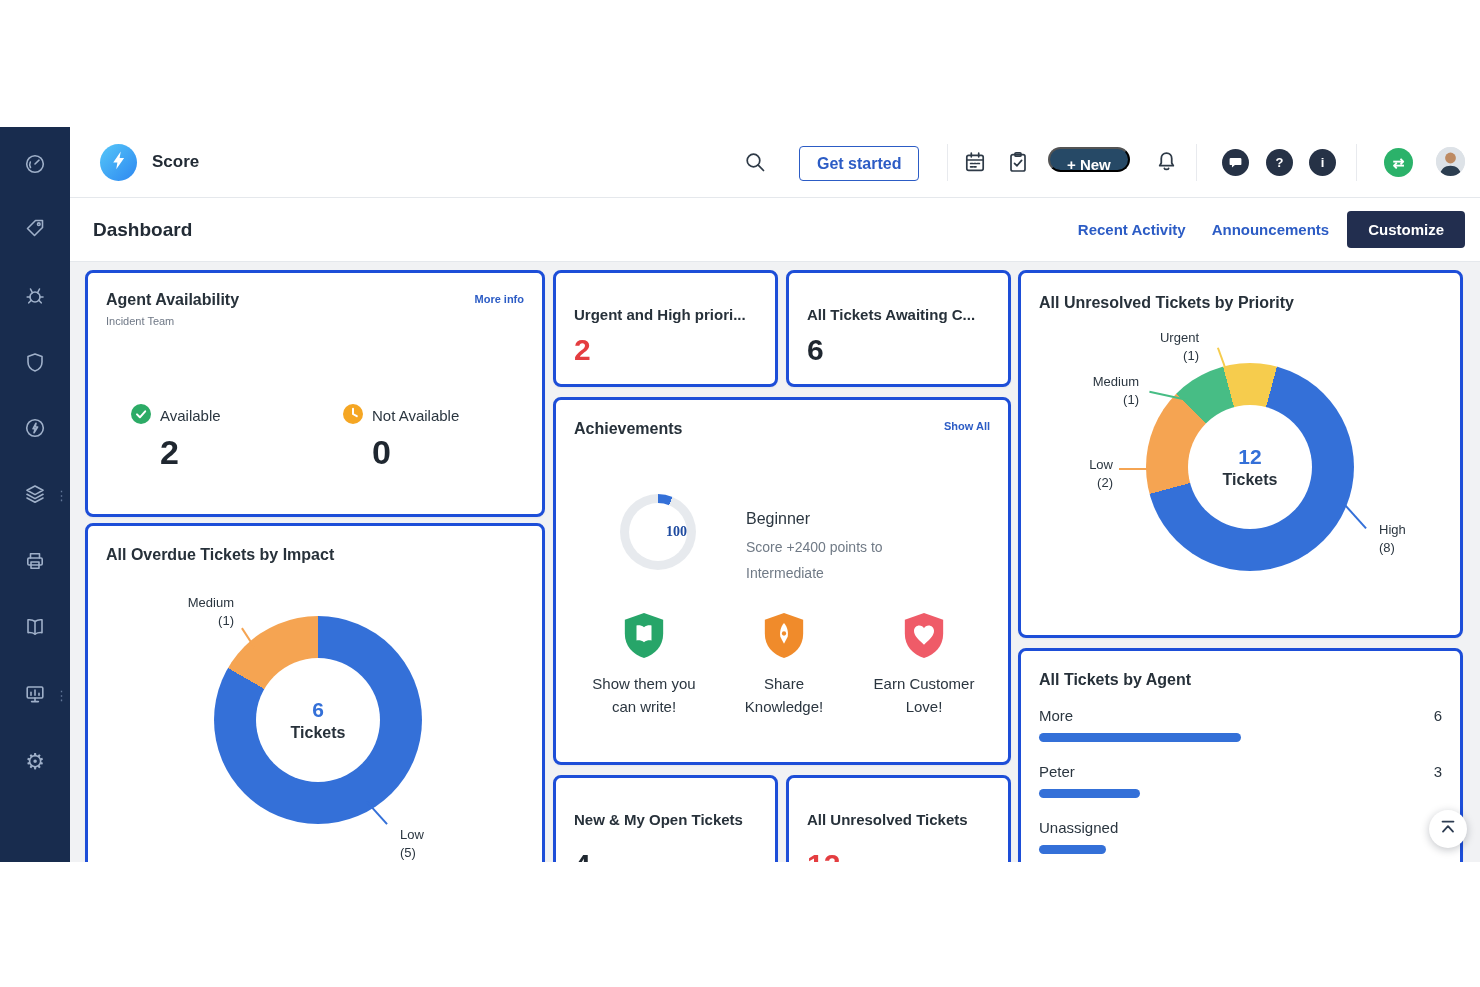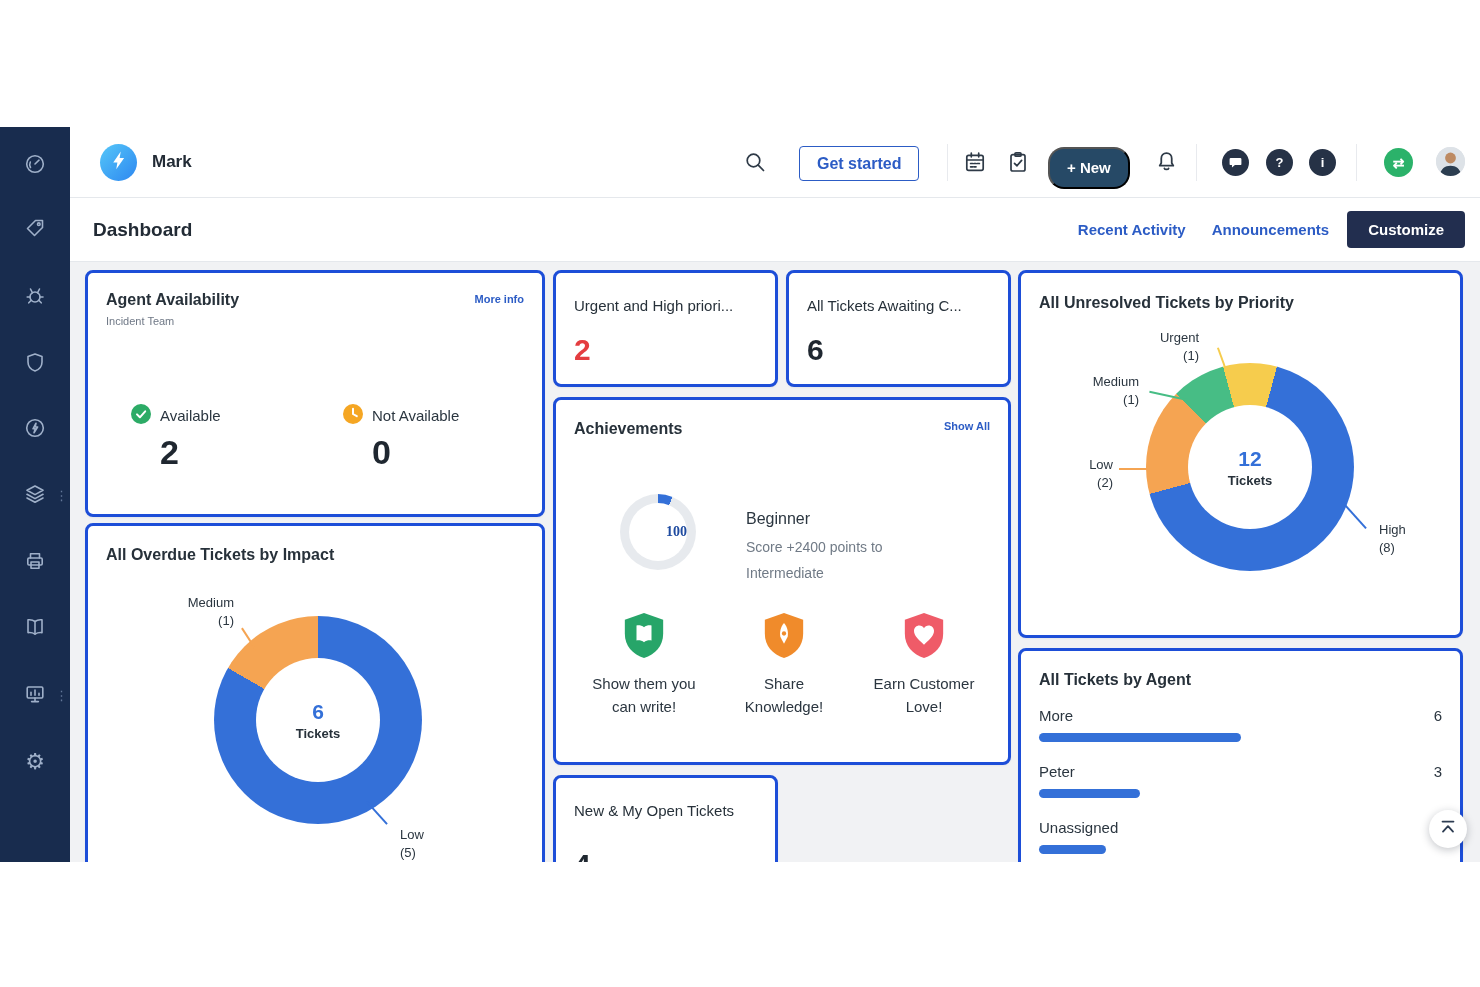--- a/index.html
+++ b/index.html
@@ -19,21 +19,21 @@
   .main { flex:1; min-width:0; display:flex; flex-direction:column; }
 
   
   .topbar { height:71px; flex:none; background:#fff; border-bottom:1px solid #e5e8ec; position:relative; }
   .topbar .abs { position:absolute; }
   .logo { left:30px; top:17px; width:37px; height:37px; border-radius:50%; background:linear-gradient(135deg,#55c7f9,#2d87f0); display:flex; align-items:center; justify-content:center; }
   .brand-name { left:82px; top:25px; font-size:17px; font-weight:700; color:#222b35; }
   .tb-icon { cursor:pointer; }
   .tb-icon svg { stroke:#2e3a47; fill:none; stroke-width:1.7; stroke-linecap:round; stroke-linejoin:round; }
   .btn-get-started { left:729px; top:19px; height:35px; padding:0 17px; border:1px solid #2c5cc5; border-radius:4px; background:#fff; color:#2c5cc5; font-size:16px; font-weight:600; line-height:33px; cursor:pointer; }
-  .btn-new { left:978px; top:20px; height:42px; padding:0 17px; border-radius:16px; background:#264966; color:#fff; font-size:15px; font-weight:600; line-height:32px; cursor:pointer; }
+  .btn-new { left:978px; top:20px; height:25px; padding:0 17px; border-radius:16px; background:#264966; color:#fff; font-size:15px; font-weight:600; line-height:32px; cursor:pointer; }
   .tb-divider { width:1px; height:37px; background:#e8eaee; top:17px; }
   .circle-icon { width:27px; height:27px; border-radius:50%; background:#263246; color:#fff; display:flex; align-items:center; justify-content:center; font-size:13px; font-weight:700; cursor:pointer; }
   .green-circle { width:29px; height:29px; border-radius:50%; background:#2bb26a; color:#fff; display:flex; align-items:center; justify-content:center; font-size:14px; font-weight:700; cursor:pointer; }
   .avatar { width:29px; height:29px; border-radius:50%; overflow:hidden; background:#dfe3e7; cursor:pointer; }
 
   
   .dashbar { height:64px; flex:none; background:#fff; border-bottom:1px solid #e5e8ec; display:flex; align-items:center; padding:0 15px 0 23px; }
   .dash-title { font-size:19px; font-weight:700; color:#222b35; }
   .dash-links { margin-left:auto; display:flex; gap:26px; align-items:center; }
   .dash-link { color:#2c5cc5; font-size:15px; font-weight:600; cursor:pointer; }
@@ -53,29 +53,29 @@
   #card-newopen      { left:483px; top:513px; width:225px; height:150px; }
   #card-unresolved   { left:716px; top:513px; width:225px; height:150px; }
   #card-priority     { left:948px; top:8px; width:445px; height:368px; }
   #card-byagent      { left:948px; top:386px; width:445px; height:300px; }
 
   .subtitle { position:absolute; left:18px; top:42px; font-size:11px; color:#6f7886; }
   .stat { position:absolute; }
   .stat-row { display:flex; align-items:center; gap:9px; font-size:15px; font-weight:500; color:#2b3640; }
   .stat-num { font-size:34px; font-weight:700; color:#1f2730; margin-top:6px; margin-left:29px; }
 
-  .metric-title { position:absolute; left:18px; top:24px; right:14px; font-size:15px; font-weight:400; white-space:nowrap; overflow:hidden; }
+  .metric-title { position:absolute; left:18px; top:33px; right:14px; font-size:15px; font-weight:700; white-space:nowrap; overflow:hidden; }
   .metric-value { position:absolute; left:18px; font-size:30px; font-weight:800; color:#1f2730; }
   .metric-red { color:#e43d40; }
 
   
   .donut { position:absolute; width:208px; height:208px; border-radius:50%; }
   .donut-hole { position:absolute; inset:42px; border-radius:50%; background:#fff; display:flex; flex-direction:column; align-items:center; justify-content:center; }
   .donut-val { font-size:21px; font-weight:700; color:#3470d8; }
-  .donut-lbl { font-size:13px; font-weight:600; color:#27313a; margin-top:2px; }
+  .donut-lbl { font-size:16px; font-weight:600; color:#27313a; margin-top:2px; }
   .seg-label { position:absolute; font-size:13px; color:#2b3640; line-height:1.35; font-weight:500; }
   .seg-label.r { text-align:right; }
   .lead { position:absolute; }
 
   
   .ring { position:absolute; left:64px; top:94px; width:76px; height:76px; border-radius:50%; }
   .ring-hole { position:absolute; inset:9px; border-radius:50%; background:#fff; display:flex; align-items:center; justify-content:flex-end; }
   .ring-val { font-family:"Liberation Serif", serif; font-size:14px; font-weight:700; color:#1f4ba0; }
   .ach-level { position:absolute; left:190px; top:110px; font-size:16px; font-weight:500; color:#2b3640; }
   .ach-score { position:absolute; left:190px; top:134px; font-size:14px; color:#707a86; line-height:26px; }
@@ -163,21 +163,21 @@
   </aside>
 
   <div class="main">
 
     <header class="topbar">
       <div class="abs logo">
         <span><svg width="27" height="27" viewBox="0 0 36 36">
                 <polygon points="21,6 11,20.5 16.5,20.5 15,29.5 25.5,14.5 19.5,14.5" fill="#fff"></polygon>
               </svg></span>
       </div>
-      <div class="abs brand-name">Mark</div>
+      <div class="abs brand-name">Score</div>
 
       <span class="abs tb-icon" style="left:674px; top:24px">
         <svg width="23" height="23" viewBox="0 0 23 23">
               <circle cx="9.5" cy="9.5" r="6.3"></circle>
               <path d="M14.2 14.2 L19.5 19.5"></path>
             </svg>
       </span>
       <button class="abs btn-get-started">Get started</button>
 
       <div class="abs tb-divider" style="left:877px"></div>
@@ -375,20 +375,24 @@
         </div>
         <div class="lead" style="left: 160px; top: 100px; width: 2px; height: 26px; transform: rotate(-33deg); background: rgb(245, 164, 82);"></div>
         <div class="lead" style="left: 288px; top: 272px; width: 2px; height: 30px; transform: rotate(-42deg); background: rgb(52, 112, 216);"></div>
       </div>
 
       <div class="card" id="card-newopen">
         <div class="metric-title">New &amp; My Open Tickets</div>
         <div class="metric-value" style="top:70px">4</div>
       </div>
 
+      <div class="card" id="card-unresolved">
+        <div class="metric-title">All Unresolved Tickets</div>
+        <div class="metric-value metric-red" style="top:70px">12</div>
+      </div>
 
       <div class="card" id="card-byagent">
         <div class="card-title" style="left:18px; top:20px">All Tickets by Agent</div>
         <div class="agent-row" style="top:56px">
           <div class="agent-row-top">
             <span>More</span>
             <span>6</span>
           </div>
           <div class="agent-bar" style="width: 50%; background: rgb(52, 112, 216);"></div>
         </div>

